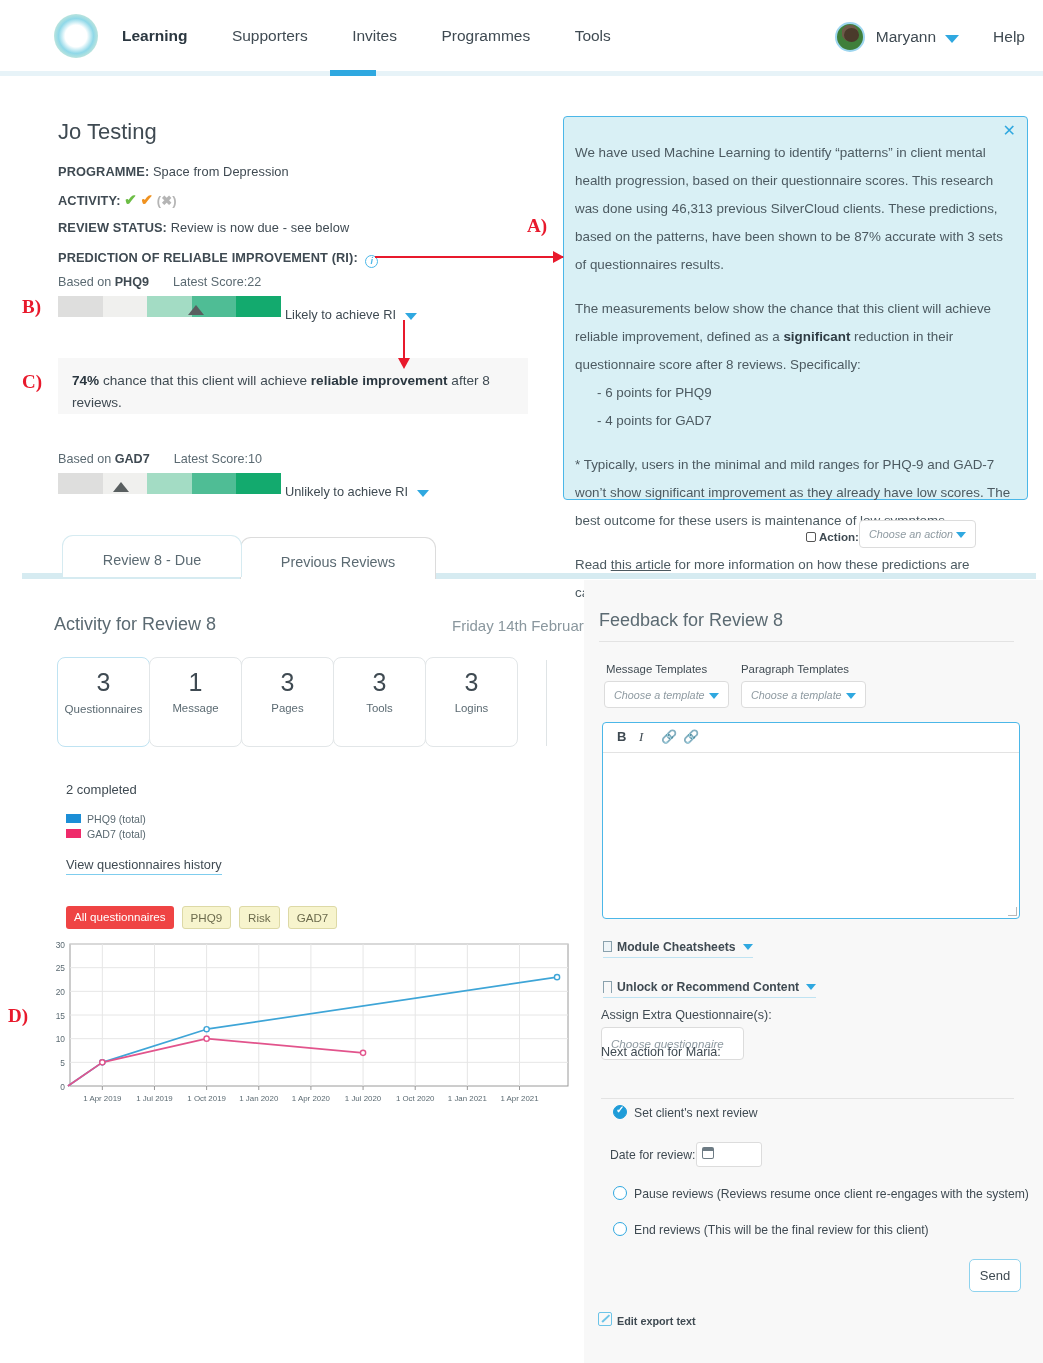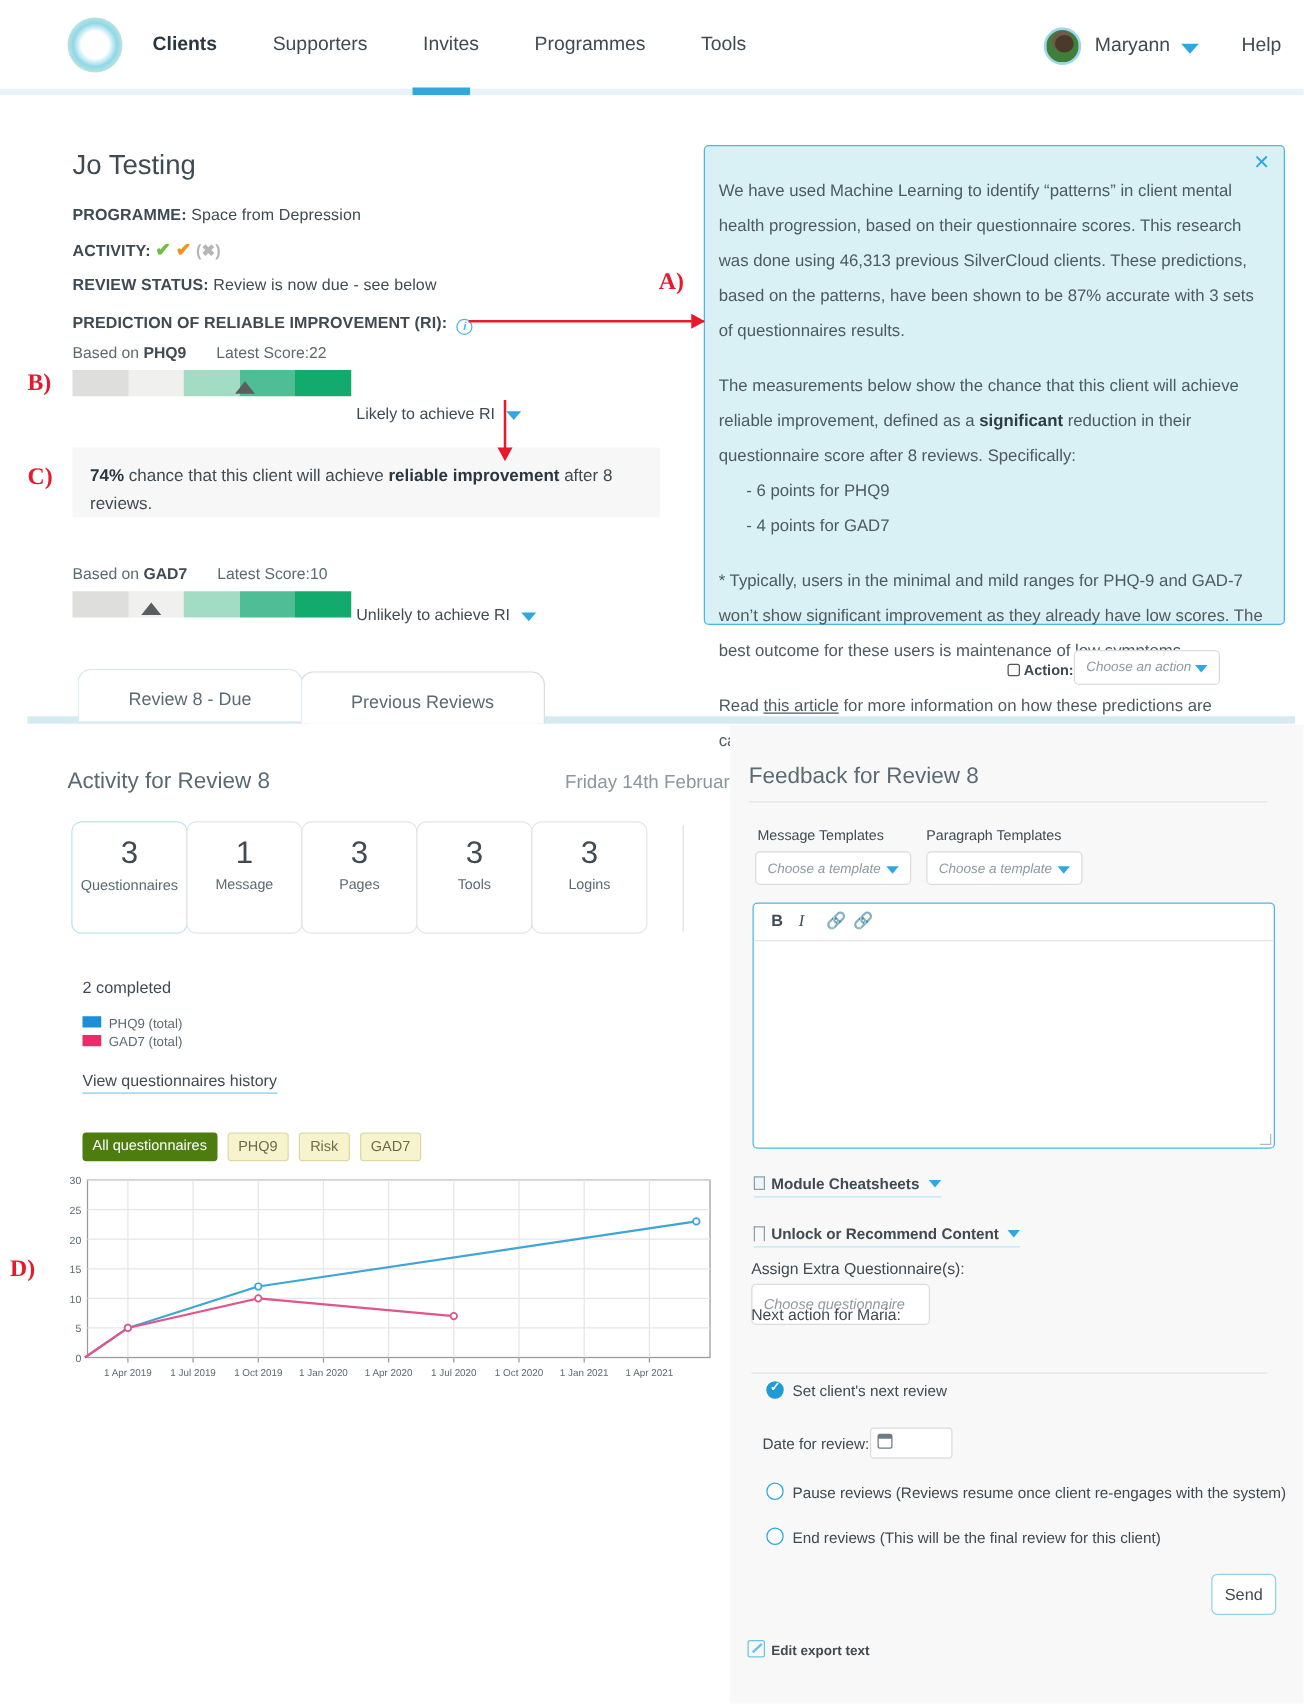--- a/index.html
+++ b/index.html
@@ -117,21 +117,21 @@
   .completed { position:absolute; left:66px; top:782px; font-size:13px; color:#3f4a52; }
   .legend { position:absolute; left:66px; top:813px; font-size:10.6px; color:#5b6a72; }
   .legend div { margin-bottom:3px; white-space:nowrap; }
   .swatch { display:inline-block; width:15px; height:9px; margin-right:6px; }
   .sw-blue { background:#1c8ed6; } .sw-pink { background:#ef2a6a; }
   .hist-link { position:absolute; left:66px; top:857px; font-size:12.8px; color:#3f4a52;
                border-bottom:1.5px solid #7fcdee; padding-bottom:2px; cursor:pointer; }
 
   .chips { position:absolute; left:66px; top:906px; display:flex; }
   .chip { font-size:11.6px; padding:4px 8px; border-radius:3px; margin-right:8px; cursor:pointer; }
-  .chip.active { background:#4d7c0f; color:#fff; }
+  .chip.active { background:#ef4444; color:#fff; }
   .chip.plain { background:#f7f4cd; color:#6c6b4d; border:1px solid #ddd9a6; }
 
   
   .chartwrap { position:absolute; left:42px; top:938px; width:532px; height:175px; }
   .chart-svg { position:absolute; left:0; top:0; }
 
   
   .right-pane { position:absolute; left:584px; top:580px; width:459px; height:783px;
                 background:#f8f8f8; }
   .fb-title { position:absolute; left:599px; top:610px; font-size:18px; color:#5b6a72; }
@@ -213,21 +213,21 @@
           <stop offset="72%" stop-color="#8fd8e8"></stop>
           <stop offset="100%" stop-color="#cfe9d8"></stop>
         </radialGradient>
       </defs>
       <circle cx="24" cy="24" r="22" fill="url(#lg)"></circle>
       <path d="M16 24c0-5 4-9 9-9 3 0 5 1 6 3-2-1-4-1-6 0-4 2-5 7-2 10 2 2 5 2 7 1-2 3-6 4-9 2-3-1-5-4-5-7z" fill="#ffffff"></path>
     </svg>
   </div>
 
   <div class="navlinks">
-    <span class="navlink active">Clients</span>
+    <span class="navlink active">Learning</span>
     <span class="navlink">Supporters</span>
     <span class="navlink">Invites</span>
     <span class="navlink">Programmes</span>
     <span class="navlink">Tools</span>
   </div>
 
   <div class="nav-right">
     <div class="avatar"></div>
     <span class="user-name">Maryann</span>
     <span class="caret-blue"></span>
@@ -264,21 +264,21 @@
     <span>Based on </span><b>PHQ9</b><span class="score">Latest Score:22</span>
   </div>
   <div class="gauge-bar">
     <div class="seg s1"></div>
     <div class="seg s2"></div>
     <div class="seg s3"></div>
     <div class="seg s4"></div>
     <div class="seg s5"></div>
   </div>
   <div class="pointer" style="left:130px; top:30px;"></div>
-  <div class="ri-label" style="left:227px; top:48px;">
+  <div class="ri-label" style="left:227px; top:32px;">
     <span>Likely to achieve RI</span><span class="ri-caret"></span>
   </div>
 </div>
 
 <div class="chance-box"></div>
 <div class="chance-text">
   <b>74%</b><span> chance that this client will achieve </span><b>reliable improvement</b><span> after 8 reviews.</span>
 </div>
 
 <div class="gauge-block g2">

